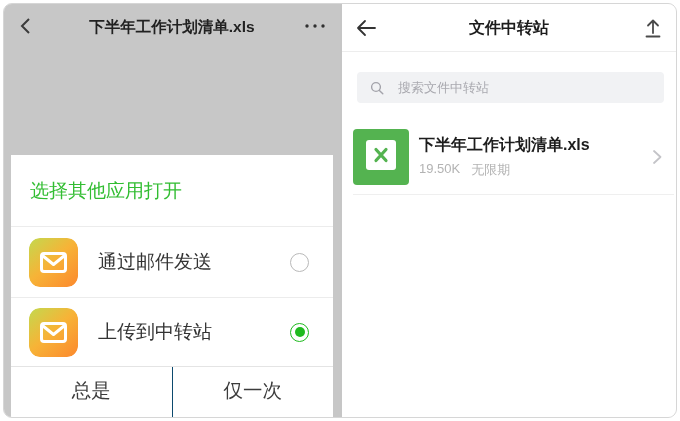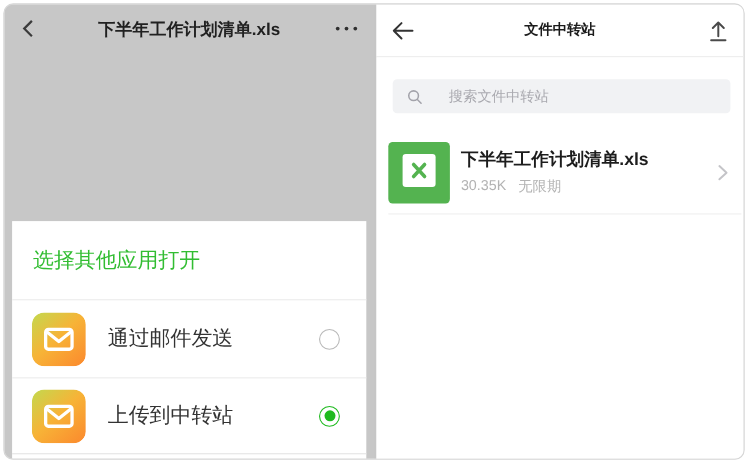--- a/index.html
+++ b/index.html
@@ -14,42 +14,42 @@
   .lp-back { position:absolute; left:12px; top:12px; width:20px; height:20px; }
   .lp-title { position:absolute; left:40px; right:40px; top:13px; text-align:center; font-size:15.5px; font-weight:600; color:#2b2b2b; white-space:nowrap; overflow:hidden; }
   .lp-more { position:absolute; right:14px; top:16px; width:22px; height:12px; }
 
   table.sheet-table { position:absolute; top:50px; left:7px; width:330px; border-collapse:collapse; table-layout:fixed; }
   .sheet-table td { border:1px solid #9a9a9a; height:15px; font-size:8.5px; color:#4f4f4f; text-align:center; padding:0; overflow:hidden; white-space:nowrap; }
   .sheet-table tr.empty td { height:11px; }
 
   .dim-overlay { position:absolute; inset:0; background:rgba(0,0,0,0.22); z-index:2; }
 
-  .action-sheet { position:absolute; left:7px; width:322px; top:151px; bottom:0; background:#fff; z-index:3;margin-top:46px; }
+  .action-sheet { position:absolute; left:7px; width:322px; top:151px; bottom:0; background:#fff; z-index:3; }
   .as-title { height:71px; display:flex; align-items:center; padding-left:19px; font-size:19px; color:#32bd32; }
   .as-row { height:71px; display:flex; align-items:center; padding-left:18px; border-top:1px solid #ececec;justify-content:center; }
   .as-row + .as-row { height:69px; }
   .app-icon { width:49px; height:49px; border-radius:11px; flex:0 0 auto; }
   .as-label { margin-left:20px; font-size:19px; color:#333; }
   .radio { margin-left:auto; margin-right:24px; width:19px; height:19px; border-radius:50%; border:1.5px solid #b9b9b9; flex:0 0 auto; position:relative; }
   .radio.selected { border-color:#1fba1f; }
   .radio.selected::after { content:""; position:absolute; left:50%; top:50%; width:10px; height:10px; margin:-5px 0 0 -5px; border-radius:50%; background:#1fba1f; }
   .as-footer { display:flex; height:56px; border-top:1px solid #e4e4e4; }
   .as-btn { flex:1; display:flex; align-items:center; justify-content:center; font-size:19.5px; color:#3c3c3c; padding-bottom:8px; }
   .as-btn + .as-btn { border-left:1px solid #0c4a6e; }
 
   
   .right-panel { position:absolute; left:338px; right:0; top:0; height:100%; background:#fff; }
   .rp-header { position:relative; height:48px; border-bottom:1px solid #ededed; }
   .rp-back { position:absolute; left:13px; top:14px; width:22px; height:20px; }
-  .rp-title { position:absolute; left:50px; right:50px; top:14px; text-align:center; font-size:13px; font-weight:600; color:#1c1c1c; }
+  .rp-title { position:absolute; left:50px; right:50px; top:14px; text-align:center; font-size:16px; font-weight:600; color:#1c1c1c; }
   .rp-upload { position:absolute; right:13px; top:13px; width:20px; height:22px; }
 
   .search-bar { margin:20px 12px 0 15px; height:31px; background:#f1f2f4; border-radius:4px; display:flex; align-items:center; padding-left:13px; }
-  .search-ph { margin-left:24px; font-size:13px; color:#a9a9af; }
+  .search-ph { margin-left:14px; font-size:13px; color:#a9a9af; }
 
   .file-row { position:relative; margin-top:16px; height:76px; display:flex; align-items:center; padding-left:11px; }
   .file-row::after { content:""; position:absolute; left:11px; right:2px; bottom:0; height:1px; background:#efefef; }
   .excel-icon { width:56px; height:56px; border-radius:4px; background:#54b350; display:flex; align-items:center; justify-content:center; flex:0 0 auto; }
   .excel-inner { width:30px; height:30px; background:#fff; border-radius:3px; display:flex; align-items:center; justify-content:center; margin-top:-4px; }
   .file-text { margin-left:10px; min-width:0; }
   .file-name { font-size:16px; font-weight:600; color:#1d1d1d; white-space:nowrap; }
   .file-meta { margin-top:5px; font-size:13px; color:#b3b3b3; display:flex; gap:11px; }
   .row-chevron { position:absolute; right:12px; top:28px; width:14px; height:20px; }
 </style>
@@ -99,20 +99,21 @@
         <svg class="app-icon" viewBox="0 0 49 49">
           <rect x="0" y="0" width="49" height="49" rx="11" fill="url(#mailgrad)"></rect>
           <rect x="12.5" y="15.5" width="24" height="18" rx="2.5" fill="none" stroke="#fff" stroke-width="3"></rect>
           <path d="M14 18 L24.5 26.5 L35 18" fill="none" stroke="#fff" stroke-width="3" stroke-linejoin="round" stroke-linecap="round"></path>
         </svg>
         <span class="as-label">上传到中转站</span>
         <span class="radio selected"></span>
       </div>
 
       <div class="as-footer">
+        <div class="as-btn">总是</div>
         <div class="as-btn">仅一次</div>
       </div>
     </div>
   </div>
 
   <div class="panel-divider"></div>
 
   <div class="right-panel">
 
     <div class="rp-header">
@@ -138,21 +139,21 @@
       <div class="excel-icon">
         <div class="excel-inner">
           <svg width="20" height="20" viewBox="0 0 20 20">
             <path d="M5 4.5 L15 15.5 M15 4.5 L5 15.5" fill="none" stroke="#54b350" stroke-width="3.2" stroke-linecap="round"></path>
           </svg>
         </div>
       </div>
       <div class="file-text">
         <div class="file-name">下半年工作计划清单.xls</div>
         <div class="file-meta">
-          <span>30.35K</span>
+          <span>19.50K</span>
           <span>无限期</span>
         </div>
       </div>
       <svg class="row-chevron" viewBox="0 0 14 20">
         <path d="M4 4 L10.5 10 L4 16" fill="none" stroke="#c4c4c8" stroke-width="1.8" stroke-linecap="round" stroke-linejoin="round"></path>
       </svg>
     </div>
   </div>
 </div>
 

